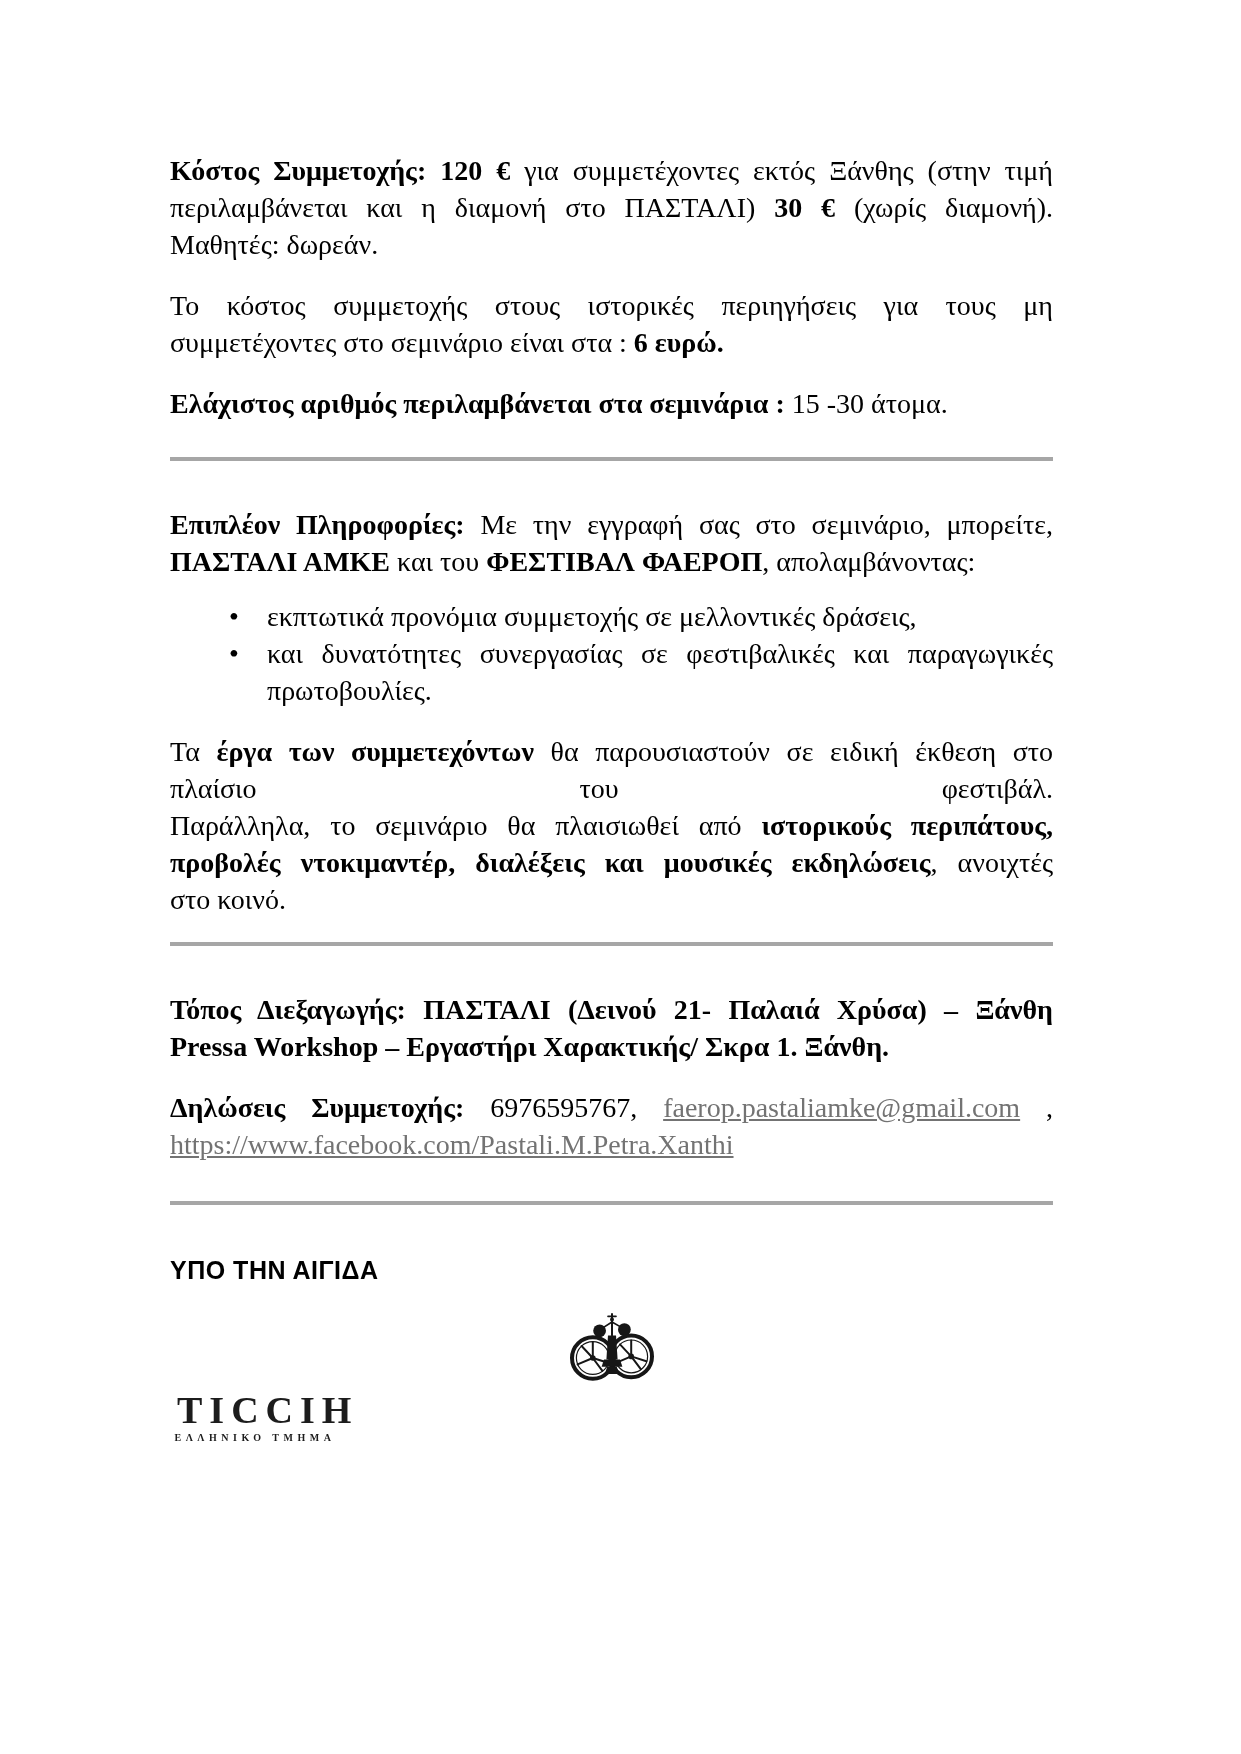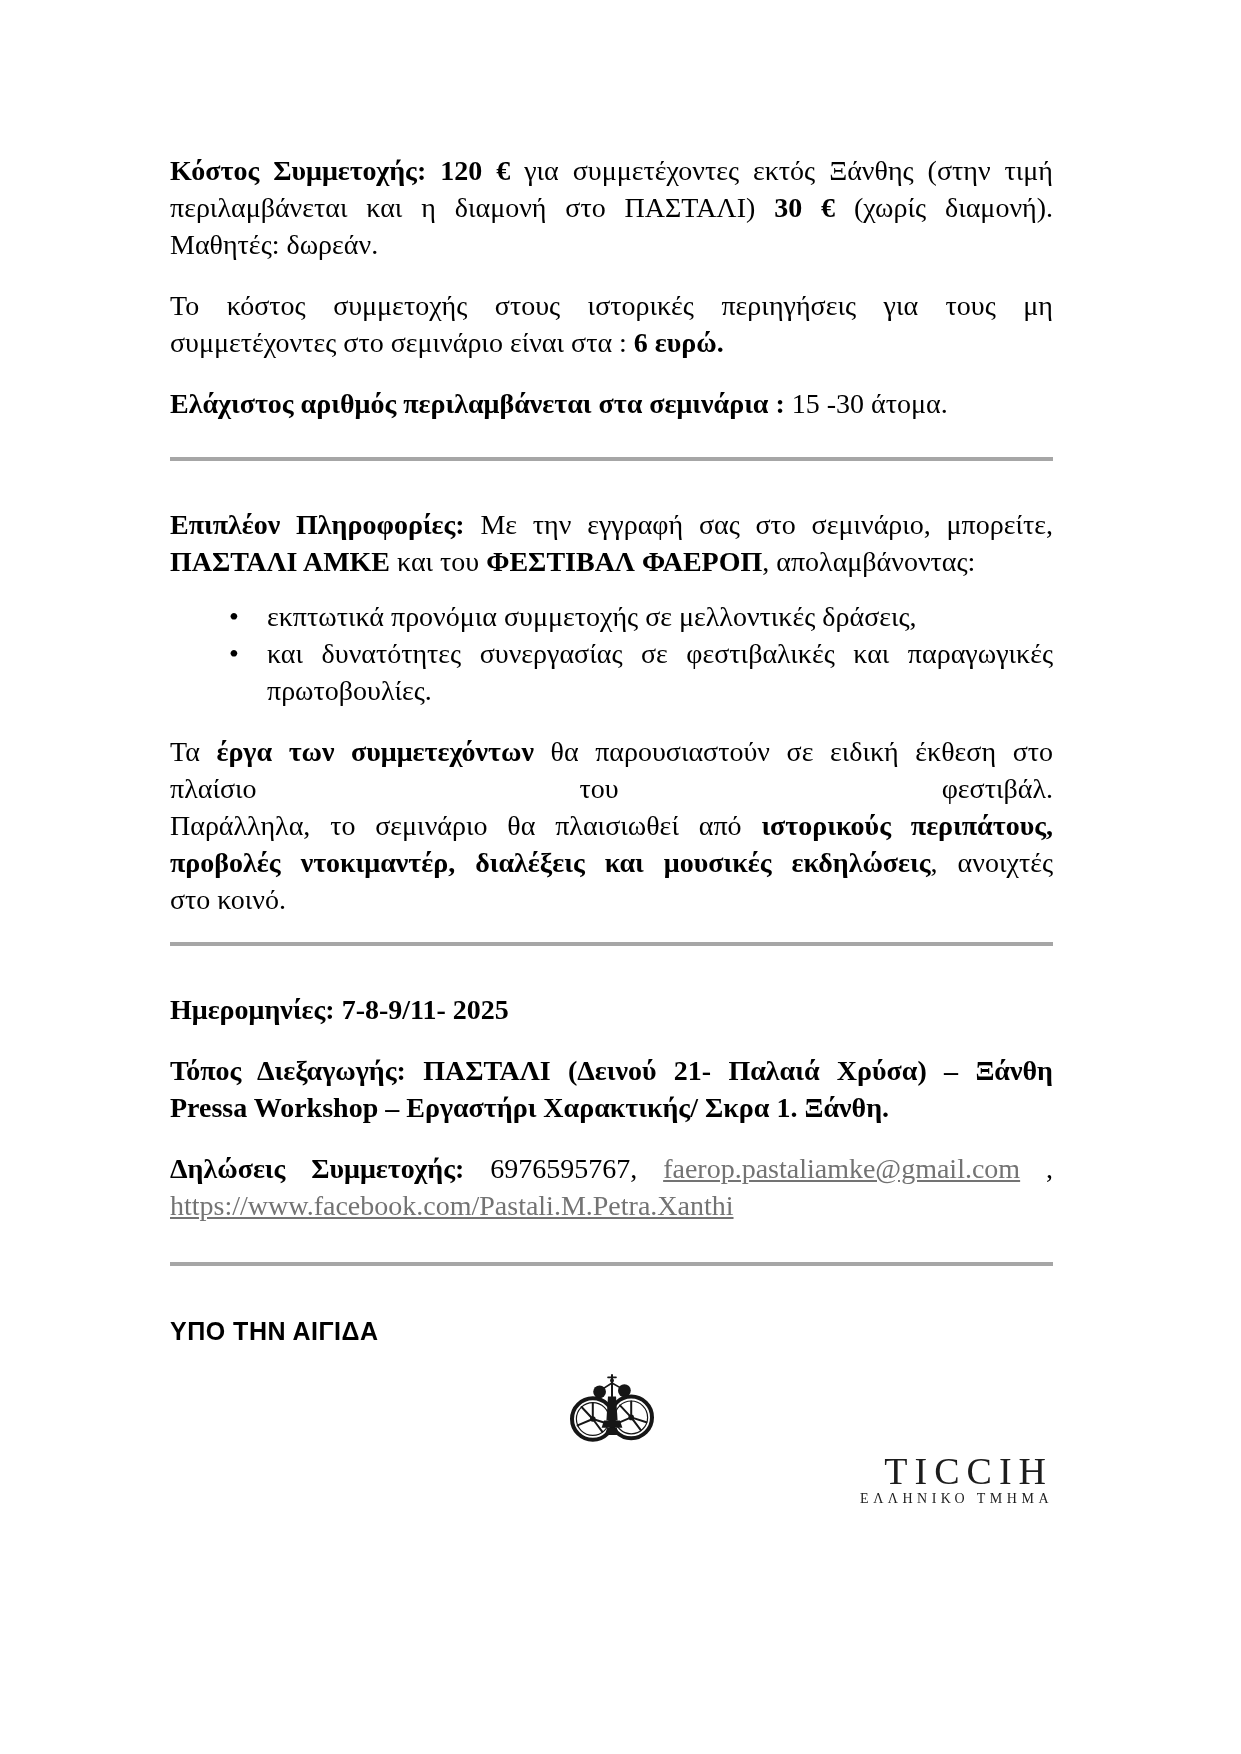--- a/index.html
+++ b/index.html
@@ -47,34 +47,34 @@
     top: 0;
   }
   .aegis {
     margin-top: 50px;
     font-family: "Liberation Sans", "DejaVu Sans", sans-serif;
     font-weight: bold;
     font-size: 25px;
     letter-spacing: 0.5px;
     line-height: 30px;
   }
-  .logo-block { margin-top: 26px; text-align: right; }
+  .logo-block { margin-top: 26px; text-align: left; font-weight: bold; }
   .logo-emblem { display: block; margin: 0 auto; }
   .ticcih-name {
     font-family: "Liberation Serif", "DejaVu Serif", serif;
     font-size: 38px;
     line-height: 34px;
     letter-spacing: 7px;
     text-indent: 7px;
     color: #1c1c1c;
     margin-top: 4px;
   }
   .ticcih-sub {
     font-family: "Liberation Serif", "DejaVu Serif", serif;
-    font-size: 14px;
+    font-size: 10px;
     line-height: 18px;
     letter-spacing: 4.5px;
     text-indent: 4.5px;
     color: #1c1c1c;
     margin-top: 2px;
   }
 </style>
 </head>
 <body>
 
@@ -116,23 +116,20 @@
     <div class="para">
         <div class="jline"><span>Τα </span><span class="bold">έργα των συμμετεχόντων</span><span> θα παρουσιαστούν σε ειδική έκθεση στο</span></div>
         <div class="jline"><span>πλαίσιο </span><span>του </span><span>φεστιβάλ.</span></div>
         <div class="jline"><span>Παράλληλα, το σεμινάριο θα πλαισιωθεί από </span><span class="bold">ιστορικούς περιπάτους,</span></div>
         <div class="jline"><span class="bold">προβολές ντοκιμαντέρ, διαλέξεις και μουσικές εκδηλώσεις</span><span>, ανοιχτές</span></div>
         <div class="lline"><span>στο κοινό.</span></div>
       </div>
 
     <hr class="divider divider-2">
 
-    <div class="para">
-        <div class="lline"><span class="bold">Ημερομηνίες: 7-8-9/11- 2025</span></div>
-      </div>
 
     <div class="para">
         <div class="jline"><span class="bold">Τόπος Διεξαγωγής: ΠΑΣΤΑΛΙ (Δεινού 21- Παλαιά Χρύσα)  – Ξάνθη</span></div>
         <div class="lline"><span class="bold">Pressa Workshop – Εργαστήρι Χαρακτικής/ Σκρα 1. Ξάνθη.</span></div>
       </div>
 
     <div class="para">
         <div class="jline"><span class="bold">Δηλώσεις Συμμετοχής:</span><span> 6976595767, </span><a class="link" href="#">faerop.pastaliamke@gmail.com</a><span> ,</span></div>
         <div class="lline"><a class="link" href="#">https://www.facebook.com/Pastali.M.Petra.Xanthi</a></div>
       </div>

